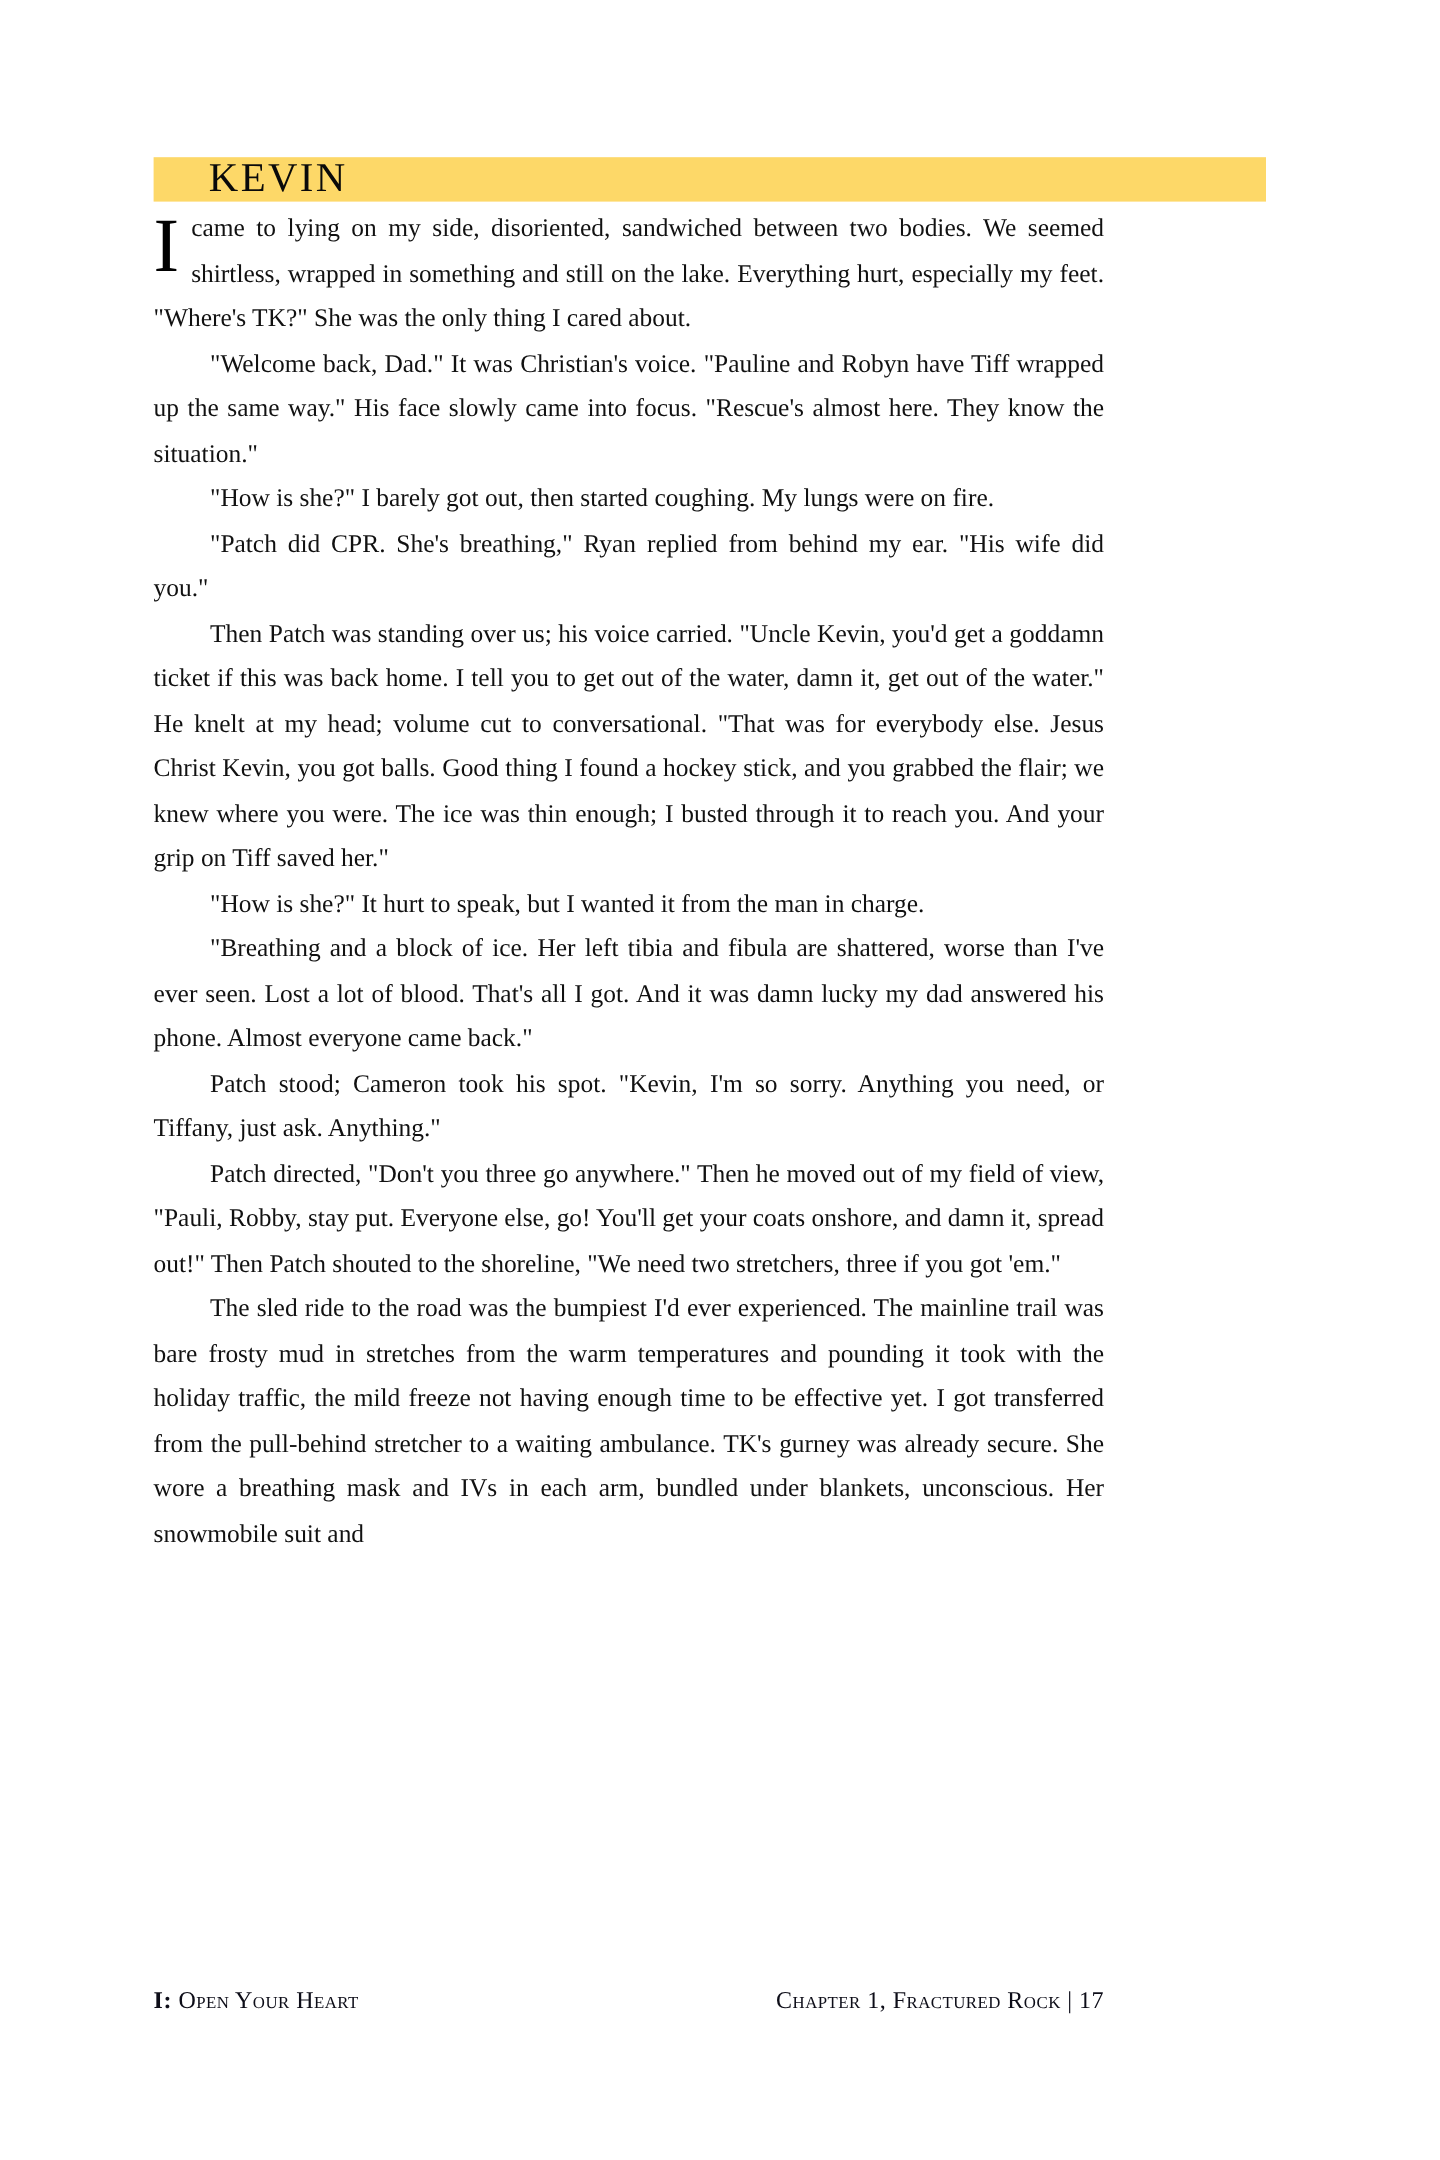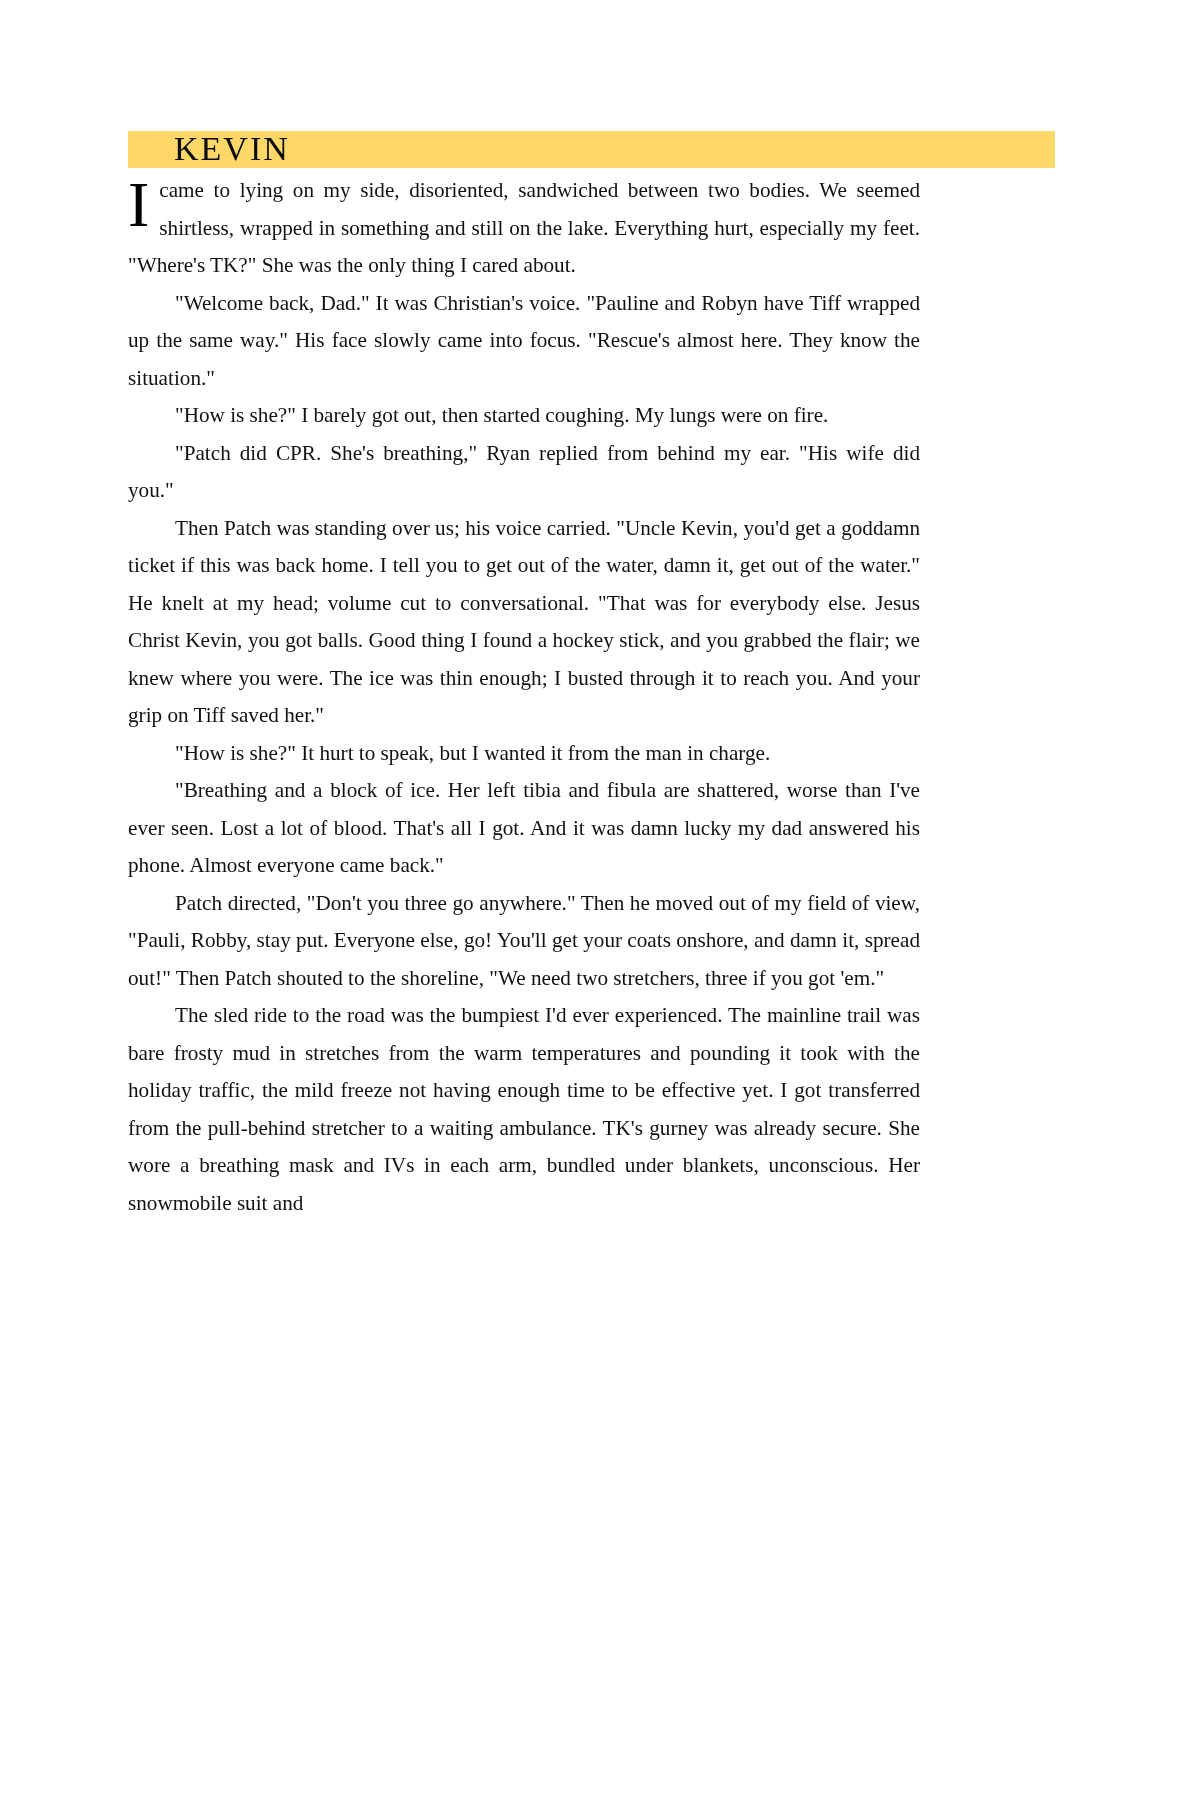--- a/index.html
+++ b/index.html
@@ -122,19 +122,24 @@
   <div class="body-column">
 
     <p class="para opening"><span class="dropcap">I</span><span>came to lying on my side, disoriented, sandwiched between two bodies. We seemed shirtless, wrapped in something and still on the lake. Everything hurt, especially my feet. "Where's TK?" She was the only thing I cared about.</span></p>
 
     <p class="para">"Welcome back, Dad." It was Christian's voice. "Pauline and Robyn have Tiff wrapped up the same way." His face slowly came into focus. "Rescue's almost here. They know the situation."</p>
     <p class="para">"How is she?" I barely got out, then started coughing. My lungs were on fire.</p>
     <p class="para">"Patch did CPR. She's breathing," Ryan replied from behind my ear. "His wife did you."</p>
     <p class="para">Then Patch was standing over us; his voice carried. "Uncle Kevin, you'd get a goddamn ticket if this was back home. I tell you to get out of the water, damn it, get out of the water." He knelt at my head; volume cut to conversational. "That was for everybody else. Jesus Christ Kevin, you got balls. Good thing I found a hockey stick, and you grabbed the flair; we knew where you were. The ice was thin enough; I busted through it to reach you. And your grip on Tiff saved her."</p>
     <p class="para">"How is she?" It hurt to speak, but I wanted it from the man in charge.</p>
     <p class="para">"Breathing and a block of ice. Her left tibia and fibula are shattered, worse than I've ever seen. Lost a lot of blood. That's all I got. And it was damn lucky my dad answered his phone. Almost everyone came back."</p>
+    <p class="para">Patch stood; Cameron took his spot. "Kevin, I'm so sorry. Anything you need, or Tiffany, just ask. Anything."</p>
     <p class="para">Patch directed, "Don't you three go anywhere." Then he moved out of my field of view, "Pauli, Robby, stay put. Everyone else, go! You'll get your coats onshore, and damn it, spread out!" Then Patch shouted to the shoreline, "We need two stretchers, three if you got 'em."</p>
     <p class="para">The sled ride to the road was the bumpiest I'd ever experienced. The mainline trail was bare frosty mud in stretches from the warm temperatures and pounding it took with the holiday traffic, the mild freeze not having enough time to be effective yet. I got transferred from the pull-behind stretcher to a waiting ambulance. TK's gurney was already secure. She wore a breathing mask and IVs in each arm, bundled under blankets, unconscious. Her snowmobile suit and</p>
 
   </div>
 
+  <div class="footer">
+    <div class="f-left"><span class="lead">I: </span><span>Open Your Heart</span></div>
+    <div class="f-right"><span>Chapter 1, Fractured Rock</span><span class="page-no"> | </span><span class="page-no">17</span></div>
+  </div>
 
 </div>
 
 </body></html>

